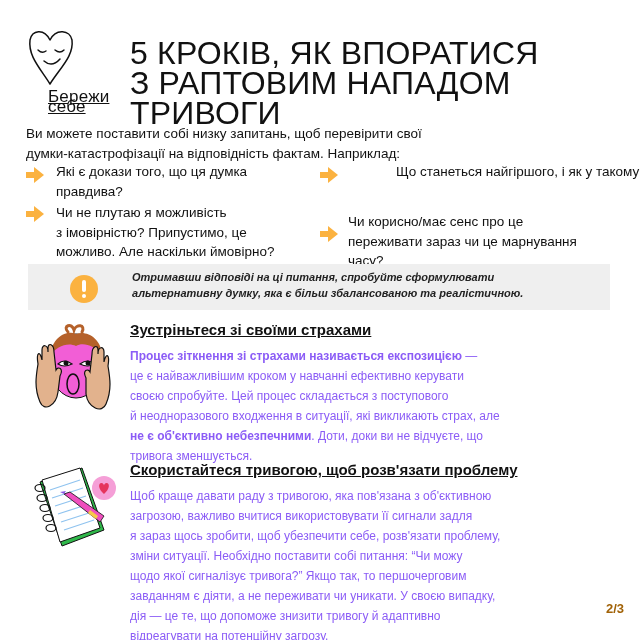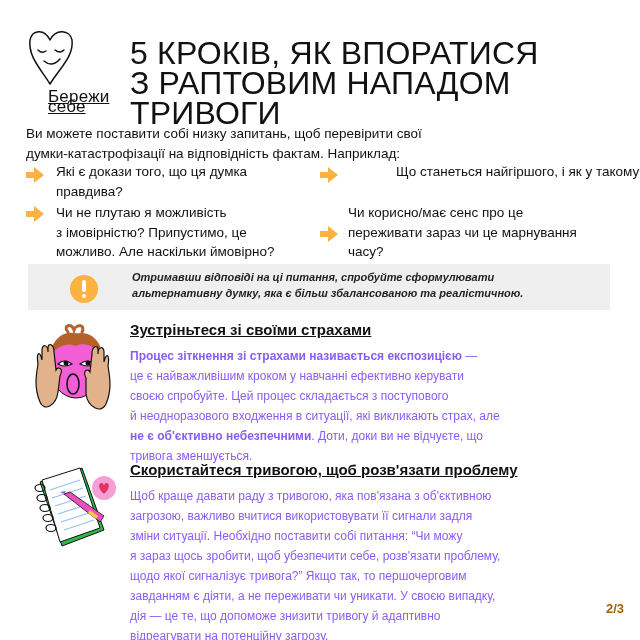--- a/index.html
+++ b/index.html
@@ -77,21 +77,21 @@
 </svg>
 <div class="q" style="left:56px; top:203px;">
   <div>Чи не плутаю я можливість</div>
   <div>з імовірністю? Припустимо, це</div>
   <div>можливо. Але наскільки ймовірно?</div>
 </div>
 
 <svg class="q-arrow" style="left:320px; top:226px;" viewBox="0 0 18 16">
   <path d="M0 5 H8 V0 L18 8 L8 16 V11 H0 Z" fill="#fbb240"></path>
 </svg>
-<div class="q" style="left:348px; top:203px;">
+<div class="q" style="left:348px; top:212px;">
   <div>Чи корисно/має сенс про це</div>
   <div>переживати зараз чи це марнування</div>
   <div>часу?</div>
 </div>
 
 <div class="note-box"></div>
 <div class="note-icon"></div>
 <div class="note-text">
   <div>Отримавши відповіді на ці питання, спробуйте сформулювати</div>
   <div>альтернативну думку, яка є більш збалансованою та реалістичною.</div>
@@ -155,21 +155,21 @@
 
   <path d="M36 32 L 42 30 L 76 54 L 72 60 Z" fill="#ef4fbe" stroke="#111" stroke-width="0.8"></path>
   <path d="M36 32 L 32 30 L 38 29 Z" fill="#8a5ce6"></path>
   <path d="M62 48 L 70 54 L 68 57 L 60 51 Z" fill="#f7c948"></path>
 </svg>
 
 <div class="section-title" style="top:461px;">Скористайтеся тривогою, щоб розв'язати проблему</div>
 <div class="section-body" style="top:486px;">
   <div>Щоб краще давати раду з тривогою, яка пов'язана з об'єктивною</div>
   <div>загрозою, важливо вчитися використовувати її сигнали задля</div>
+  <div>я зараз щось зробити, щоб убезпечити себе, розв'язати проблему,</div>
   <div>зміни ситуації. Необхідно поставити собі питання: “Чи можу</div>
-  <div>я зараз щось зробити, щоб убезпечити себе, розв'язати проблему,</div>
   <div>щодо якої сигналізує тривога?” Якщо так, то першочерговим</div>
   <div>завданням є діяти, а не переживати чи уникати. У своєю випадку,</div>
   <div>дія — це те, що допоможе знизити тривогу й адаптивно</div>
   <div>відреагувати на потенційну загрозу.</div>
 </div>
 
 <div class="page-num">2/3</div>
 
 </body></html>

